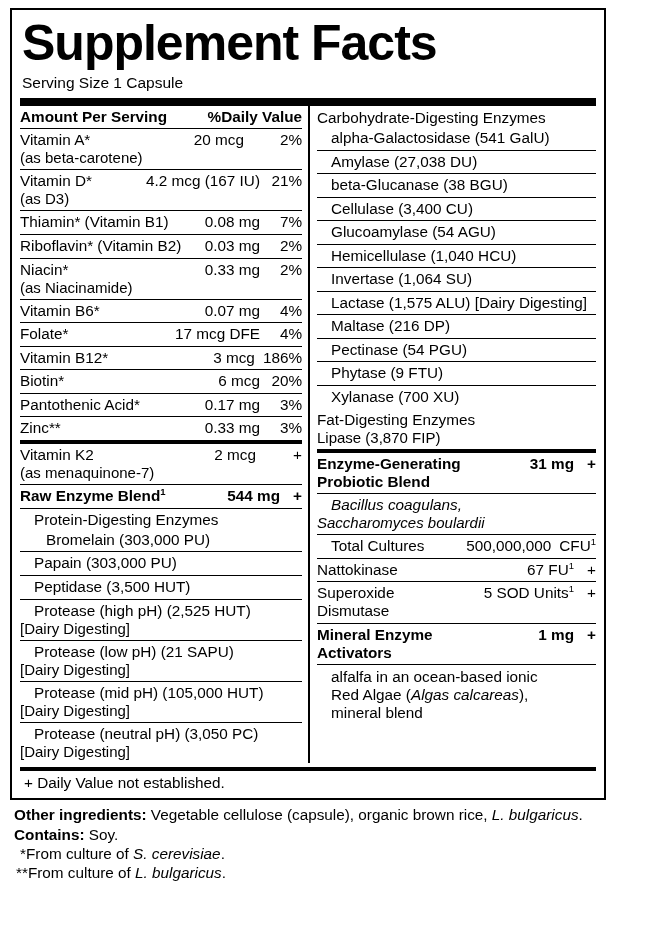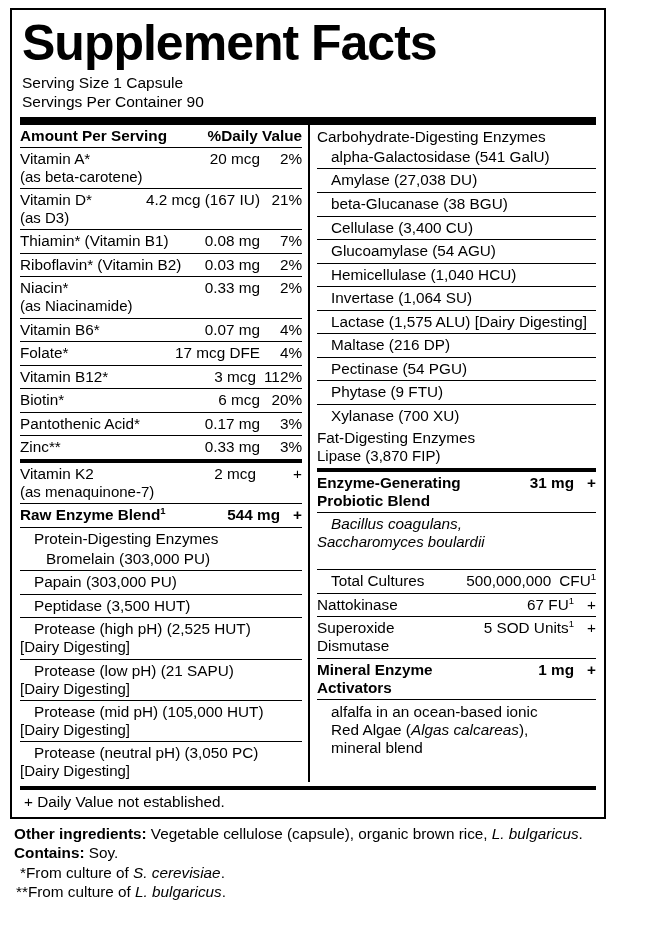--- a/index.html
+++ b/index.html
@@ -124,36 +124,35 @@
 
 <div class="page">
 
 
   <div class="panel">
 
     <div class="facts-title">Supplement Facts</div>
 
     <div class="serving-lines">
       <div>Serving Size 1 Capsule</div>
-      <div>Servings Per Container 90</div>
     </div>
 
     <div class="rule-thick"></div>
 
     <div class="cols">
 
       <div class="col-left">
 
         <div class="row head">
           <span class="nm">Amount Per Serving</span>
           <span class="dv" style="min-width:96px;">%Daily Value</span>
         </div>
 
         <div style="border-bottom:1.2px solid #000;">
-          <div class="row noline" style="padding-bottom:0;">
+          <div class="row noline" style="padding-bottom:0;gap:16px;">
             <span class="nm">Vitamin A*</span>
             <span class="amt">20 mcg</span>
             <span class="dv">2%</span>
           </div>
           <div class="subline">(as beta-carotene)</div>
         </div>
 
         <div style="border-bottom:1.2px solid #000;">
           <div class="row noline" style="padding-bottom:0;">
             <span class="nm">Vitamin D*</span>
@@ -192,21 +191,21 @@
 
         <div class="row">
           <span class="nm">Folate*</span>
           <span class="amt">17 mcg DFE</span>
           <span class="dv">4%</span>
         </div>
 
         <div class="row">
           <span class="nm">Vitamin B12*</span>
           <span class="amt">3 mcg</span>
-          <span class="dv">112%</span>
+          <span class="dv">186%</span>
         </div>
 
         <div class="row">
           <span class="nm">Biotin*</span>
           <span class="amt">6 mcg</span>
           <span class="dv">20%</span>
         </div>
 
         <div class="row">
           <span class="nm">Pantothenic Acid*</span>
@@ -331,21 +330,21 @@
             <span>Enzyme-Generating</span><br>
             <span>Probiotic Blend</span>
           </span>
           <span class="amt bold" style="align-self:flex-start;">31 mg</span>
           <span class="dv plus bold" style="align-self:flex-start;">+</span>
         </div>
 
         <div class="row noline" style="padding-bottom:0;">
           <span class="nm sub ital">Bacillus coagulans,</span>
         </div>
-        <div class="subline sub ital" style="border-bottom:1.2px solid #000;padding-bottom:18px;">Saccharomyces boulardii</div>
+        <div class="subline sub ital" style="border-bottom:1.2px solid #000;padding-bottom:2px;">Saccharomyces boulardii</div>
 
         <div class="row">
           <span class="nm sub">Total Cultures</span>
           <span class="amt">500,000,000</span>
           <span class="dv" style="min-width:auto;"><span>CFU</span><sup>1</sup></span>
         </div>
 
         <div class="row">
           <span class="nm">Nattokinase</span>
           <span class="amt"><span>67 FU</span><sup>1</sup></span>

